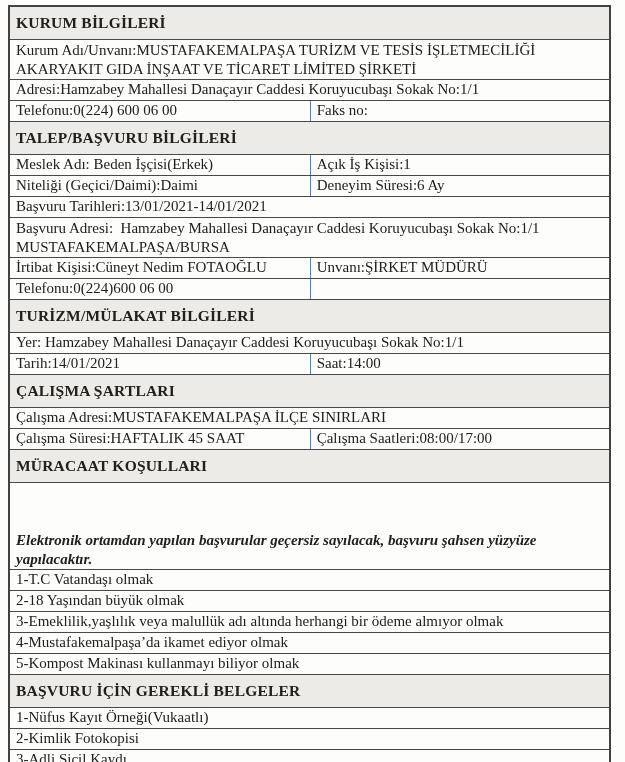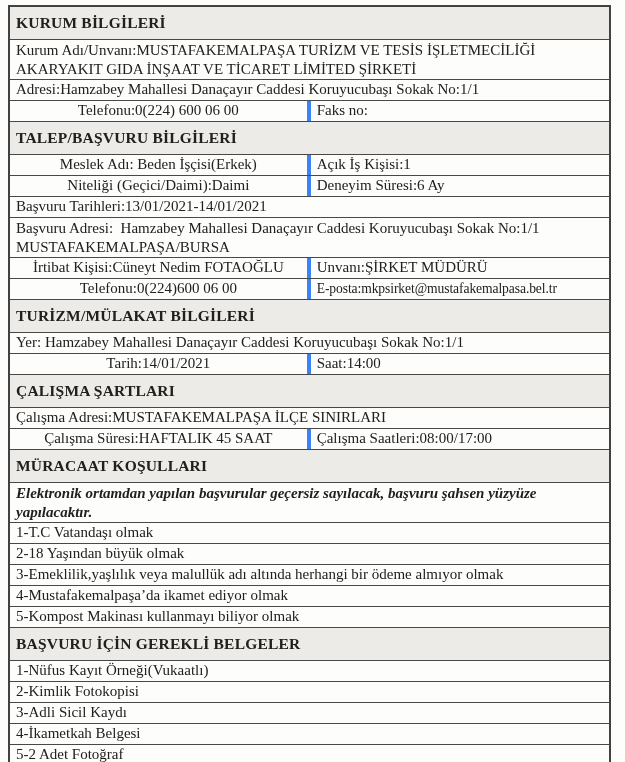--- a/index.html
+++ b/index.html
@@ -50,36 +50,36 @@
     white-space: normal;
   }
   .row.split .cell {
     padding: 0 6px 1px 6px;
     box-sizing: border-box;
     white-space: pre-wrap;
     overflow: hidden;
   }
   .cell.left {
     flex: 0 0 50.2%;
-    border-right: 4px solid #3b82f6;
-    text-align: center;
+    border-right: 1px solid #3b82f6;
   }
   .cell.right {
     flex: 1 1 auto;
   }
   .cell.compact {
     font-size: 13.6px;
     letter-spacing: -0.1px;
     white-space: nowrap;
   }
   .row.notice {
     font-weight: bold;
     font-style: italic;
     padding-top: 1px;
     padding-bottom: 2px;
+    margin-top: 47px;
   }
   .row.twoline {
     padding-top: 1px;
     padding-bottom: 0;
   }
 </style>
 </head>
 <body>
 
 <div class="page">
@@ -103,21 +103,20 @@
       <div class="cell right">Deneyim Süresi:6 Ay</div>
     </div>
     <div class="row">Başvuru Tarihleri:13/01/2021-14/01/2021</div>
     <div class="row twoline">Başvuru Adresi:  Hamzabey Mahallesi Danaçayır Caddesi Koruyucubaşı Sokak No:1/1 MUSTAFAKEMALPAŞA/BURSA</div>
     <div class="row split">
       <div class="cell left">İrtibat Kişisi:Cüneyt Nedim FOTAOĞLU</div>
       <div class="cell right">Unvanı:ŞİRKET MÜDÜRÜ</div>
     </div>
     <div class="row split">
       <div class="cell left">Telefonu:0(224)600 06 00</div>
-      <div class="cell right compact">E-posta:mkpsirket@mustafakemalpasa.bel.tr</div>
     </div>
 
     <div class="row header">TURİZM/MÜLAKAT BİLGİLERİ</div>
     <div class="row">Yer: Hamzabey Mahallesi Danaçayır Caddesi Koruyucubaşı Sokak No:1/1</div>
     <div class="row split">
       <div class="cell left">Tarih:14/01/2021</div>
       <div class="cell right">Saat:14:00</div>
     </div>
 
     <div class="row header">ÇALIŞMA ŞARTLARI</div>

